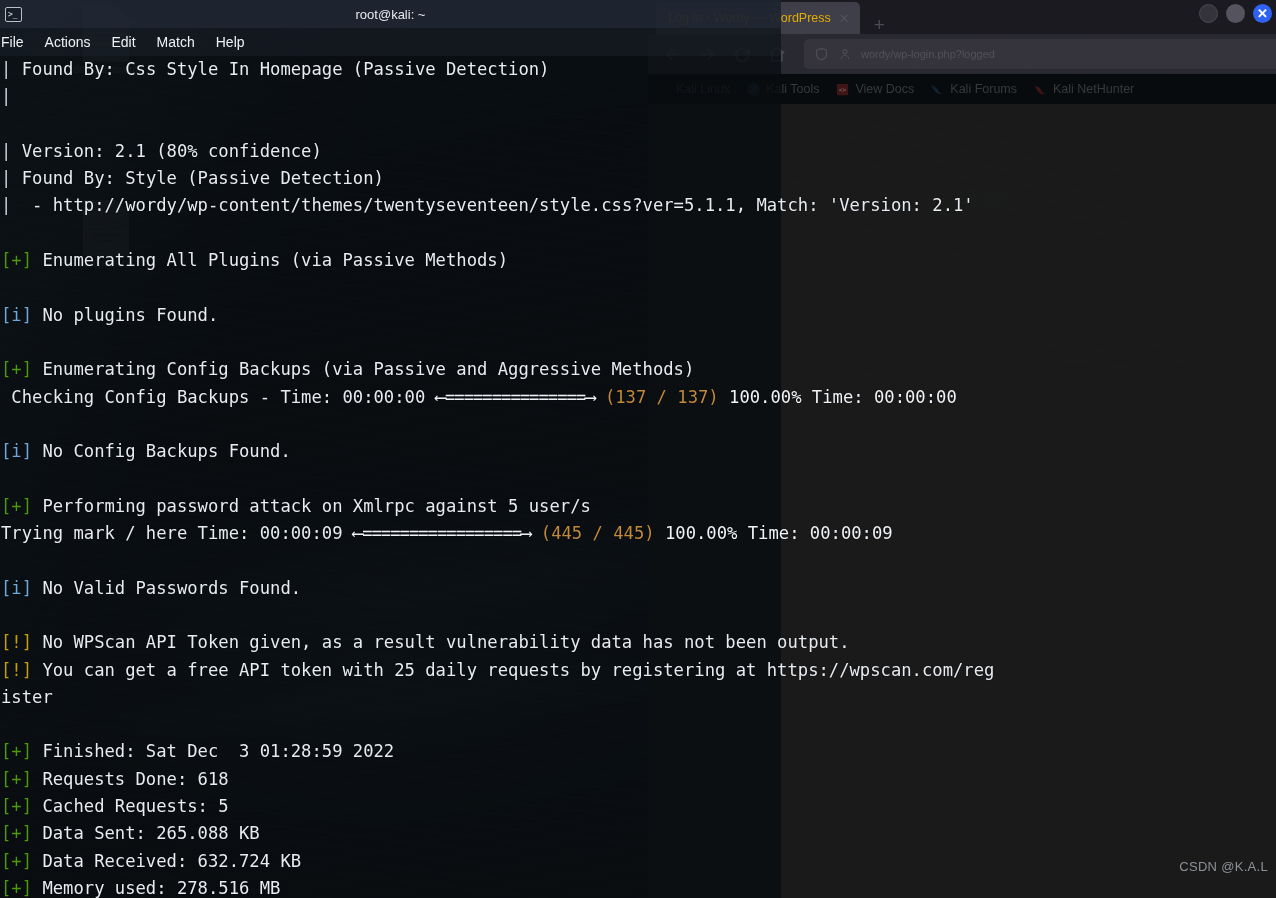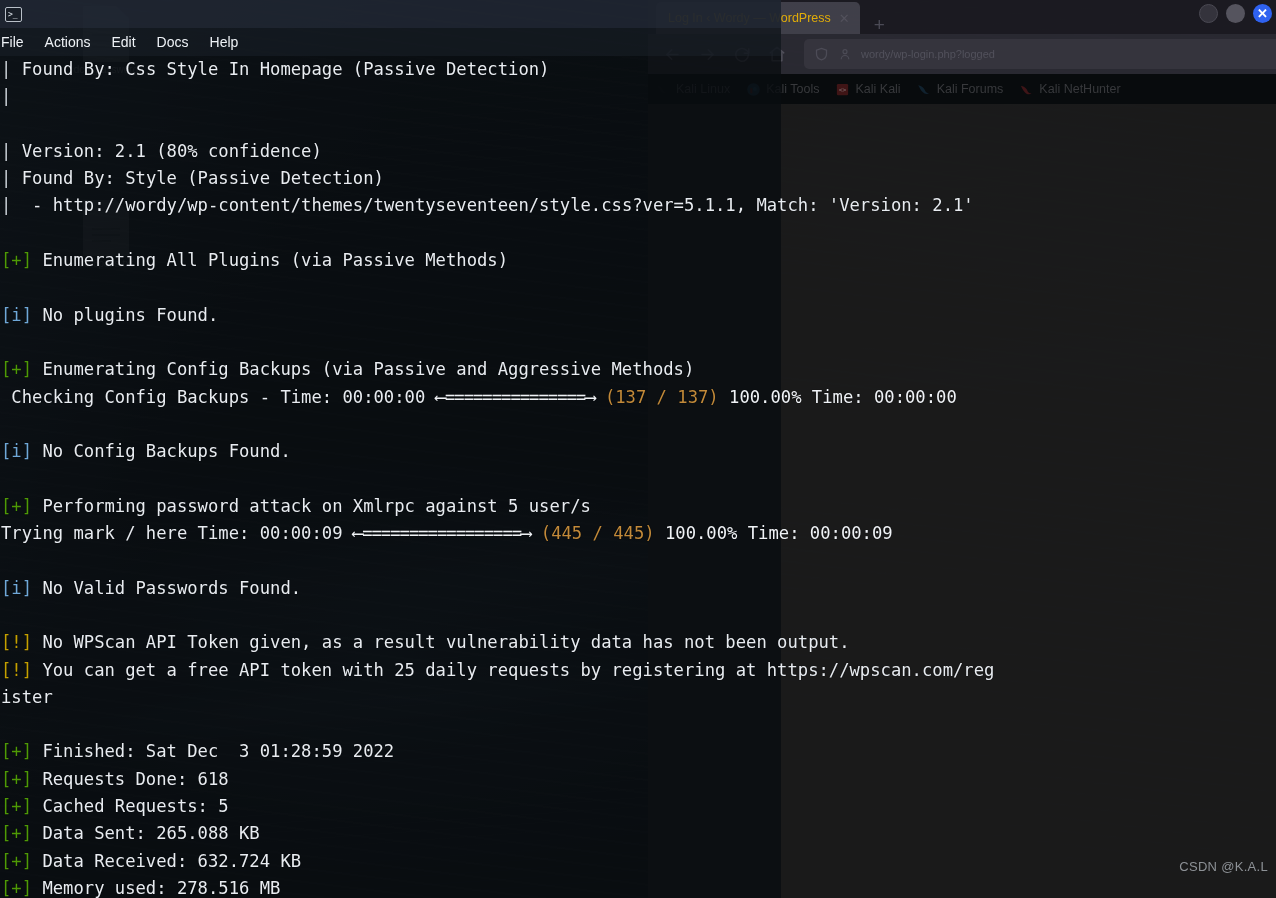--- a/index.html
+++ b/index.html
@@ -367,21 +367,21 @@
             <rect x="7" y="10" width="3" height="8" fill="#8e2b2b"></rect>
             <circle cx="14" cy="11" r="3" fill="#2a6f92"></circle>
           </svg>
         <span class="bm-label">Kali Tools</span>
       </div>
       <div class="bm">
         <svg class="bm-ico" viewBox="0 0 24 24">
             <rect x="3" y="3" width="18" height="18" rx="2" fill="#7a1f1f"></rect>
             <text x="12" y="16" font-size="10" fill="#ffd9d9" text-anchor="middle" font-family="monospace">&lt;&gt;</text>
           </svg>
-        <span class="bm-label">Kali Kali</span>
+        <span class="bm-label">View Docs</span>
       </div>
       <div class="bm">
         <svg class="bm-ico" viewBox="0 0 24 24">
             <path d="M2 5c6 1 9 4 11 9 1 2 3 4 6 4-3 2-7 1-10-2C6 13 5 10 2 5z" fill="#1b3c54"></path>
           </svg>
         <span class="bm-label">Kali Forums</span>
       </div>
       <div class="bm">
         <svg class="bm-ico" viewBox="0 0 24 24">
             <path d="M3 6c6 1 9 4 11 9 1 2 3 3 6 3-3 3-8 2-11-2C6 13 5 10 3 6z" fill="#7a1f22"></path>
@@ -391,27 +391,28 @@
     </div>
 
     <div id="browser-page"></div>
 
   </div>
 
   <div id="terminal">
 
     <div id="titlebar">
       <div id="term-icon"></div>
+      <div id="titlebar-title">root@kali: ~</div>
     </div>
 
     <div id="menubar">
       <span class="menu-item">File</span>
       <span class="menu-item">Actions</span>
       <span class="menu-item">Edit</span>
-      <span class="menu-item">Docs</span>
+      <span class="menu-item">Match</span>
       <span class="menu-item">Help</span>
     </div>
 
     <div id="term-body"></div>
   </div>
 
   <div id="termtext"><div class="ln"><span class="bar">|</span><span> Found By: Css Style In Homepage (Passive Detection)</span></div><div class="ln"><span class="bar">|</span><span></span></div><div class="ln"><span></span></div><div class="ln"><span class="bar">|</span><span> Version: 2.1 (80% confidence)</span></div><div class="ln"><span class="bar">|</span><span> Found By: Style (Passive Detection)</span></div><div class="ln"><span class="bar">|</span><span>  - http://wordy/wp-content/themes/twentyseventeen/style.css?ver=5.1.1, Match: 'Version: 2.1'</span></div><div class="ln"><span></span></div><div class="ln"><span class="g">[+]</span><span> Enumerating All Plugins (via Passive Methods)</span></div><div class="ln"><span></span></div><div class="ln"><span class="c">[i]</span><span> No plugins Found.</span></div><div class="ln"><span></span></div><div class="ln"><span class="g">[+]</span><span> Enumerating Config Backups (via Passive and Aggressive Methods)</span></div><div class="ln"><span> Checking Config Backups - Time: 00:00:00 </span><span class="arrow">⟵===============⟶</span><span class="o"> (137 / 137)</span><span class="w"> 100.00%</span><span class="w"> Time: 00:00:00</span></div><div class="ln"><span></span></div><div class="ln"><span class="c">[i]</span><span> No Config Backups Found.</span></div><div class="ln"><span></span></div><div class="ln"><span class="g">[+]</span><span> Performing password attack on Xmlrpc against 5 user/s</span></div><div class="ln"><span>Trying mark / here Time: 00:00:09 </span><span class="arrow">⟵=================⟶</span><span class="o"> (445 / 445)</span><span class="w"> 100.00%</span><span class="w"> Time: 00:00:09</span></div><div class="ln"><span></span></div><div class="ln"><span class="c">[i]</span><span> No Valid Passwords Found.</span></div><div class="ln"><span></span></div><div class="ln"><span class="y">[!]</span><span> No WPScan API Token given, as a result vulnerability data has not been output.</span></div><div class="ln"><span class="y">[!]</span><span> You can get a free API token with 25 daily requests by registering at https://wpscan.com/reg</span></div><div class="ln"><span>ister</span></div><div class="ln"><span></span></div><div class="ln"><span class="g">[+]</span><span> Finished: Sat Dec  3 01:28:59 2022</span></div><div class="ln"><span class="g">[+]</span><span> Requests Done: 618</span></div><div class="ln"><span class="g">[+]</span><span> Cached Requests: 5</span></div><div class="ln"><span class="g">[+]</span><span> Data Sent: 265.088 KB</span></div><div class="ln"><span class="g">[+]</span><span> Data Received: 632.724 KB</span></div><div class="ln"><span class="g">[+]</span><span> Memory used: 278.516 MB</span></div></div>
 
   <div id="wincontrols">
     <div class="wc" id="wc-min"></div>

